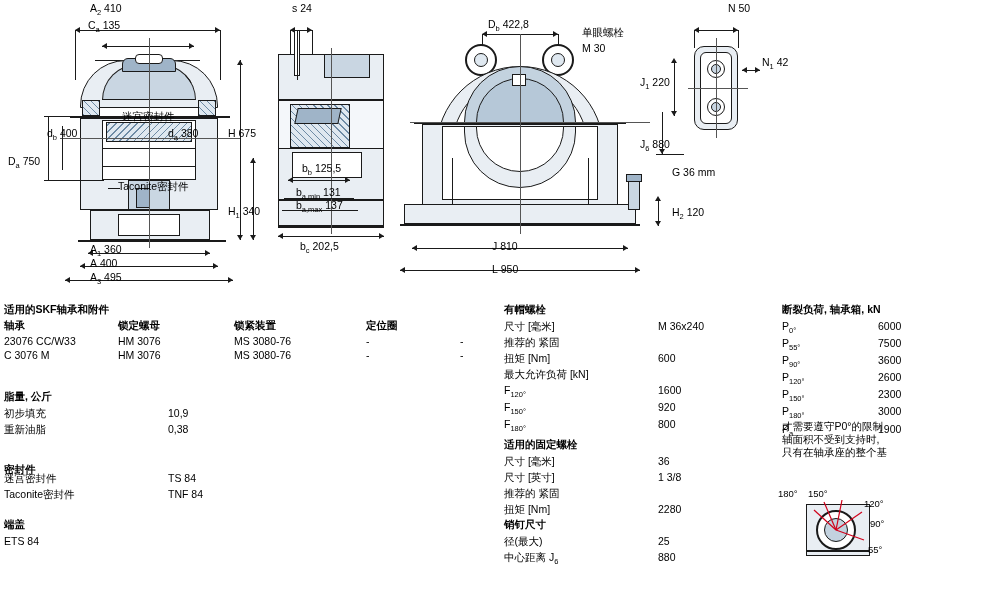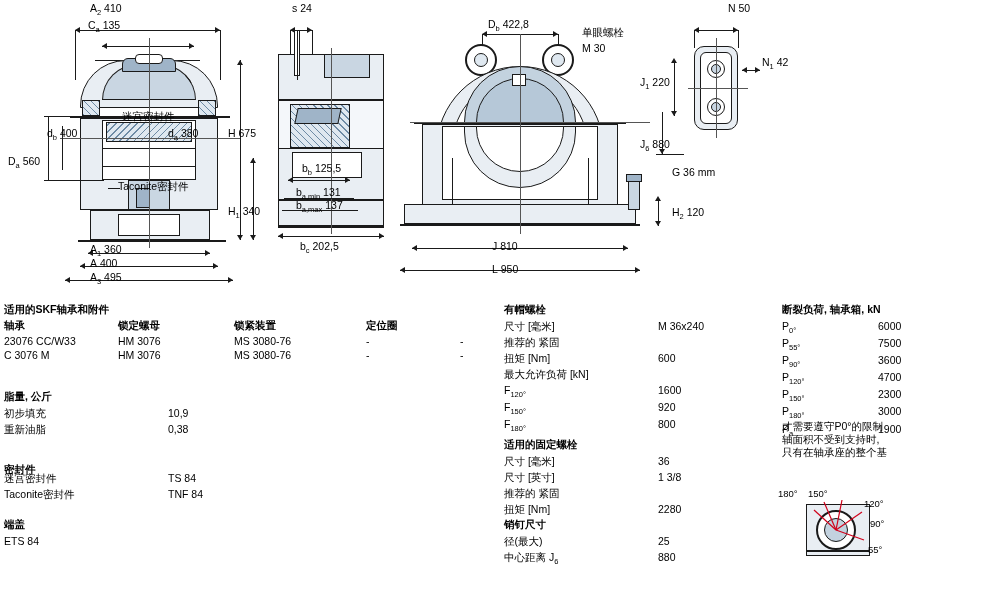--- a/index.html
+++ b/index.html
@@ -118,21 +118,21 @@
 <div class="abs lbl" style="left:88px;top:19px;">
   <span>C</span><span class="sub">a</span>&nbsp;<span>135</span>
 </div>
 <div class="abs lbl" style="left:47px;top:127px;">
   <span>d</span><span class="sub">b</span>&nbsp;<span>400</span>
 </div>
 <div class="abs lbl" style="left:168px;top:127px;">
   <span>d</span><span class="sub">a</span>&nbsp;<span>380</span>
 </div>
 <div class="abs lbl" style="left:8px;top:155px;">
-  <span>D</span><span class="sub">a</span>&nbsp;<span>560</span>
+  <span>D</span><span class="sub">a</span>&nbsp;<span>750</span>
 </div>
 <div class="abs lbl" style="left:228px;top:127px;">
   <span>H</span>&nbsp;<span>675</span>
 </div>
 <div class="abs lbl" style="left:228px;top:205px;">
   <span>H</span><span class="sub">1</span>&nbsp;<span>340</span>
 </div>
 <div class="abs lbl" style="left:90px;top:243px;">
   <span>A</span><span class="sub">1</span>&nbsp;<span>360</span>
 </div>
@@ -452,21 +452,21 @@
   <tr>
         <td>P<span class="sub">55°</span></td>
         <td>7500</td>
       </tr>
   <tr>
         <td>P<span class="sub">90°</span></td>
         <td>3600</td>
       </tr>
   <tr>
         <td>P<span class="sub">120°</span></td>
-        <td>4700</td>
+        <td>2600</td>
       </tr>
   <tr>
         <td>P<span class="sub">150°</span></td>
         <td>2300</td>
       </tr>
   <tr>
         <td>P<span class="sub">180°</span></td>
         <td>3000</td>
       </tr>
   <tr>

